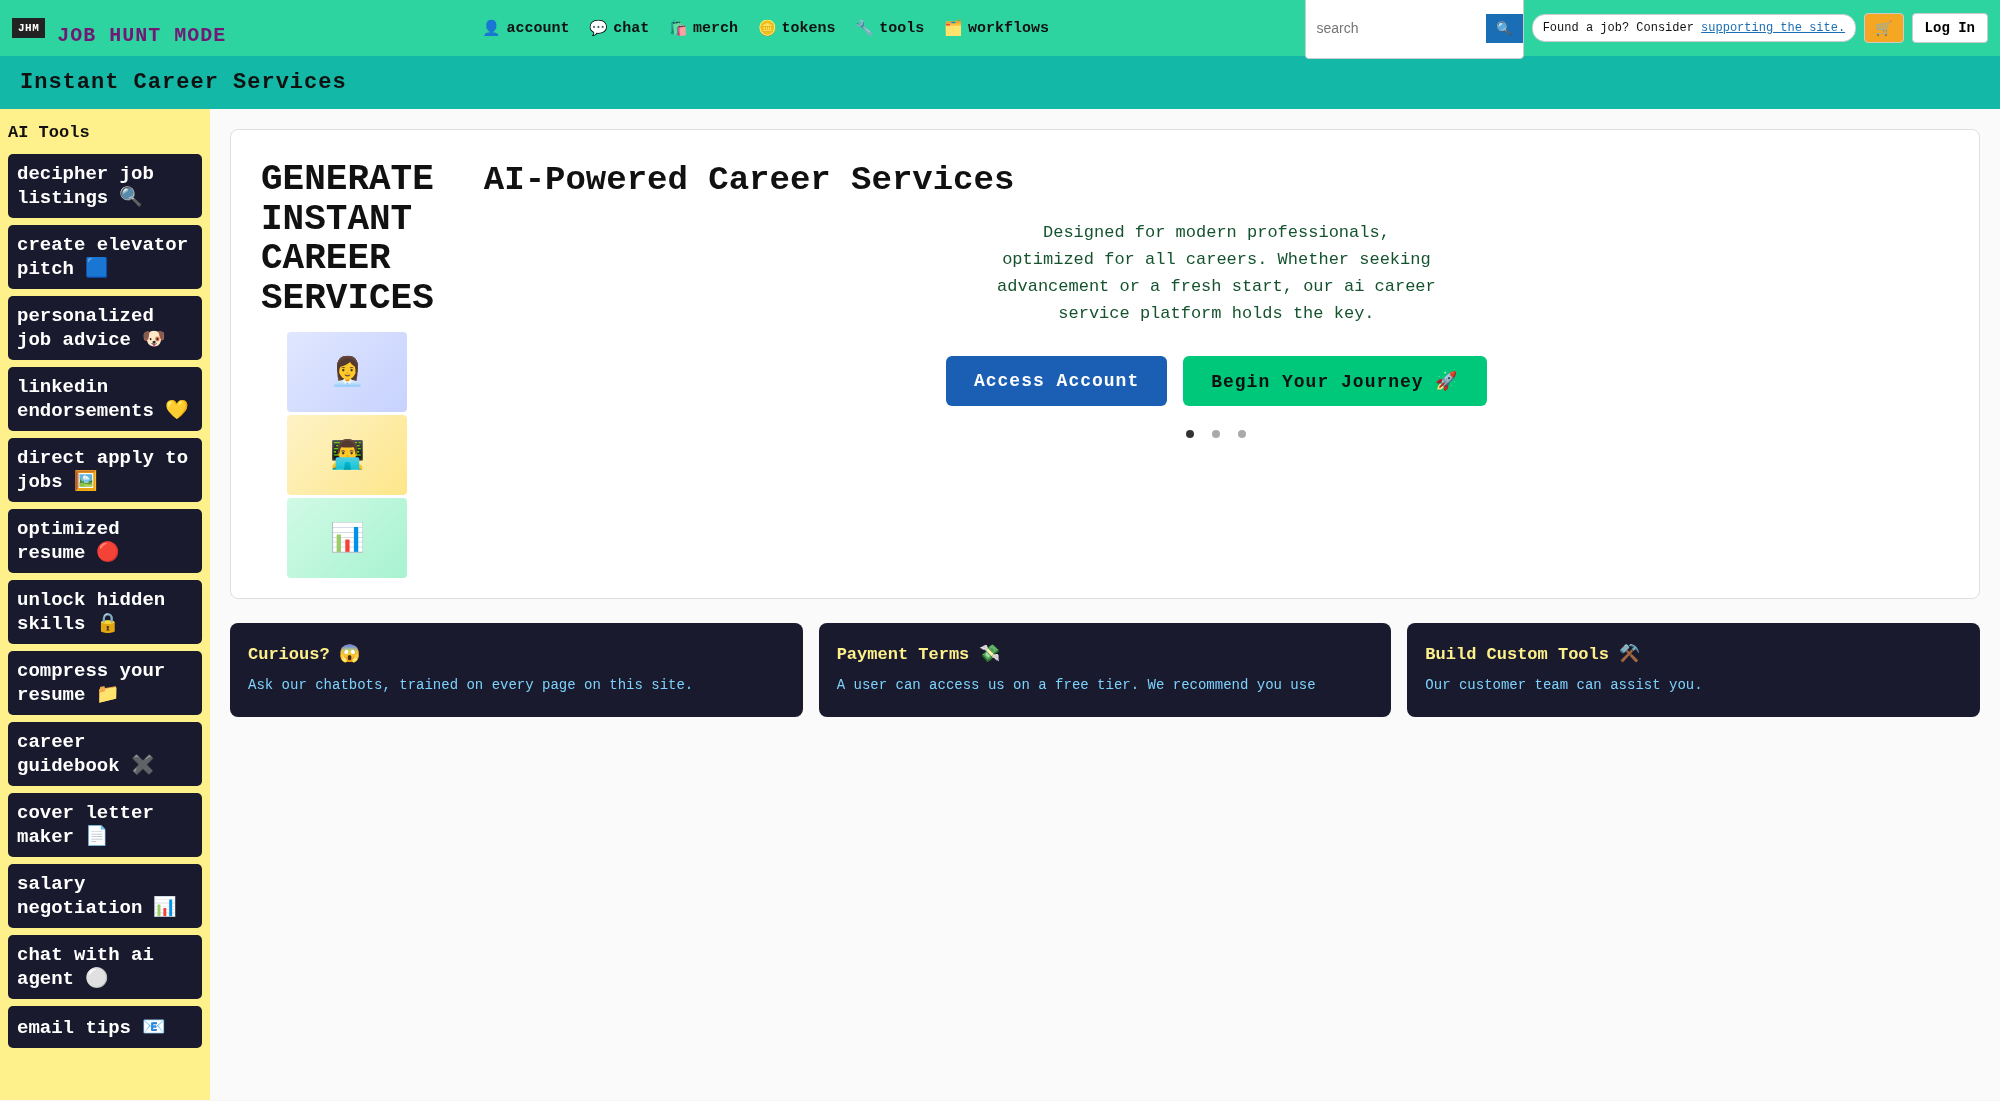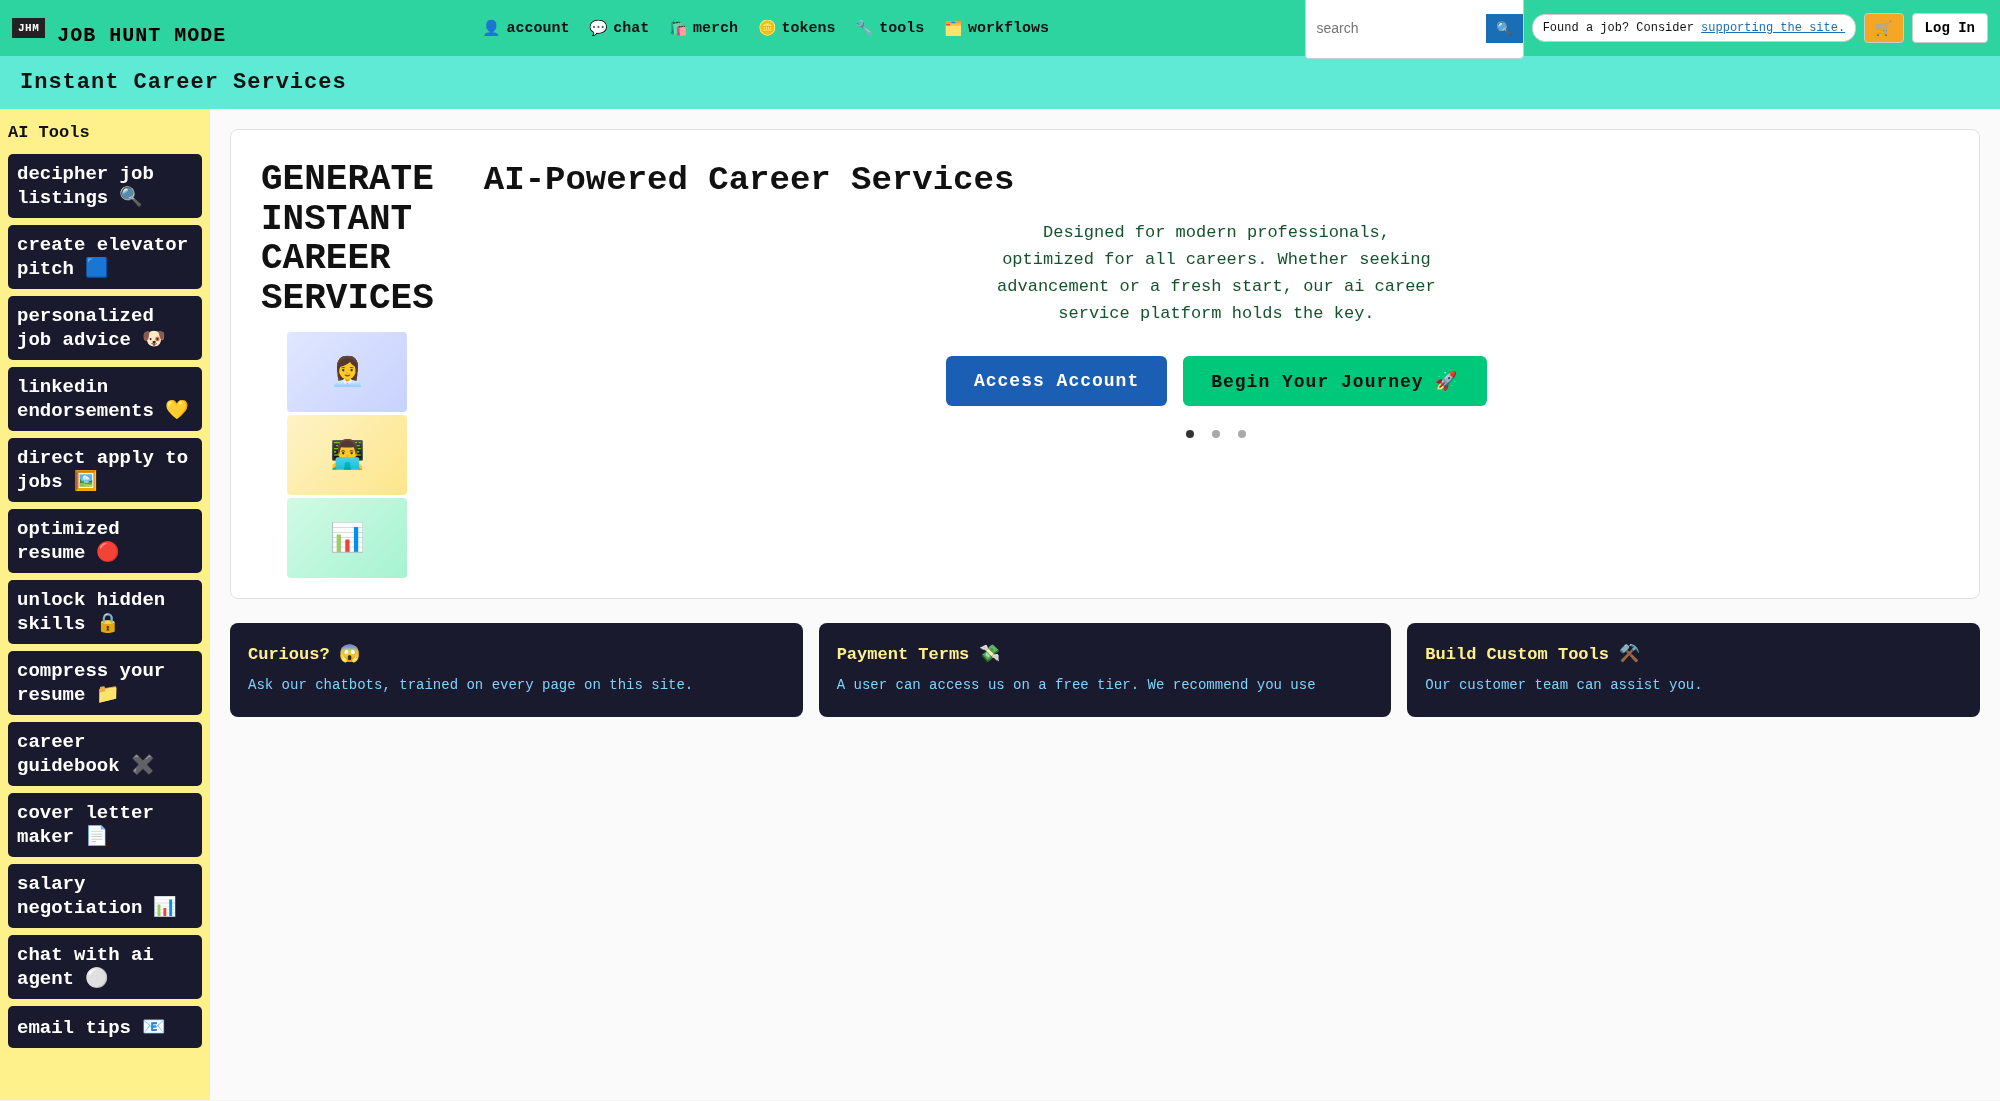--- a/index.html
+++ b/index.html
@@ -20,21 +20,21 @@
       font-weight: bold;
       font-size: 11px;
       padding: 4px 6px;
       border-radius: 0;
       margin-right: 4px;
       letter-spacing: 0.5px;
     }
     .logo-text {
       font-size: 20px;
       font-weight: 900;
-      color: #000000;
+      color: #701a75;
       letter-spacing: 1px;
       white-space: nowrap;
       margin-top: 14px;
     }
     .nav-links {
       display: flex;
       gap: 20px;
       flex: 1;
       justify-content: center;
       align-items: center;
@@ -102,21 +102,21 @@
       border-radius: 4px;
       padding: 6px 12px;
       cursor: pointer;
       font-size: 14px;
       font-weight: 600;
       font-family: 'Courier New', monospace;
     }
 
     
     .page-header {
-      background: #5eead4;
+      background: #14b8a6;
       padding: 14px 20px;
       font-size: 22px;
       font-weight: bold;
       color: #111;
       letter-spacing: 1px;
     }
 
     
     .layout {
       display: flex;

